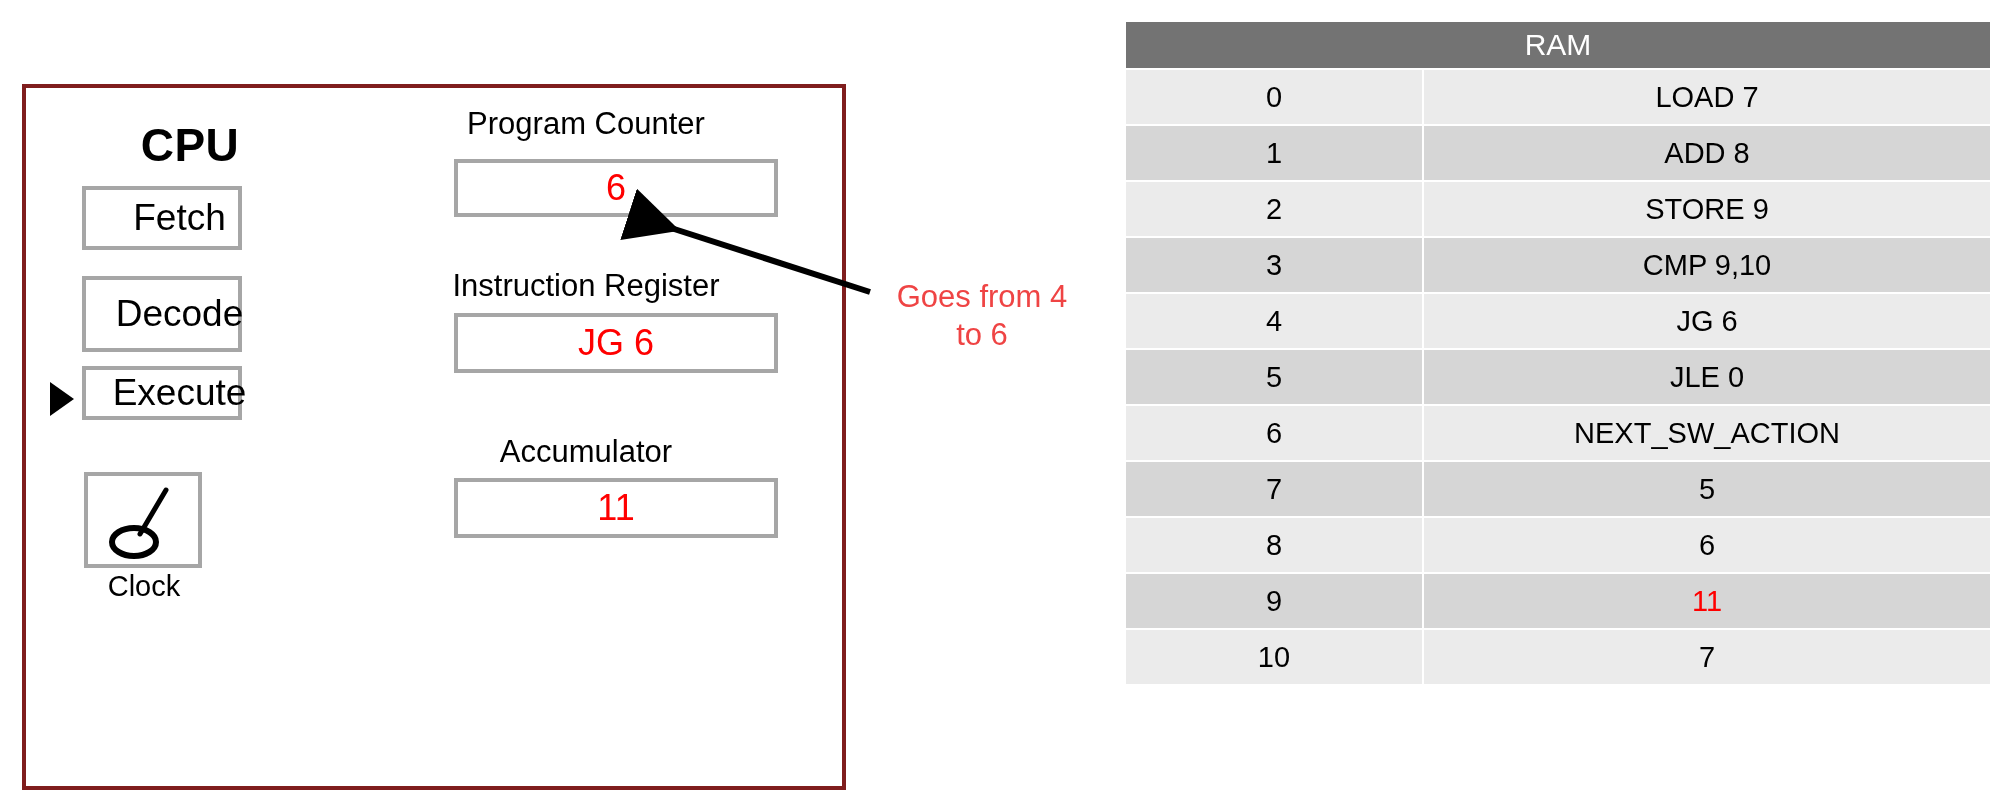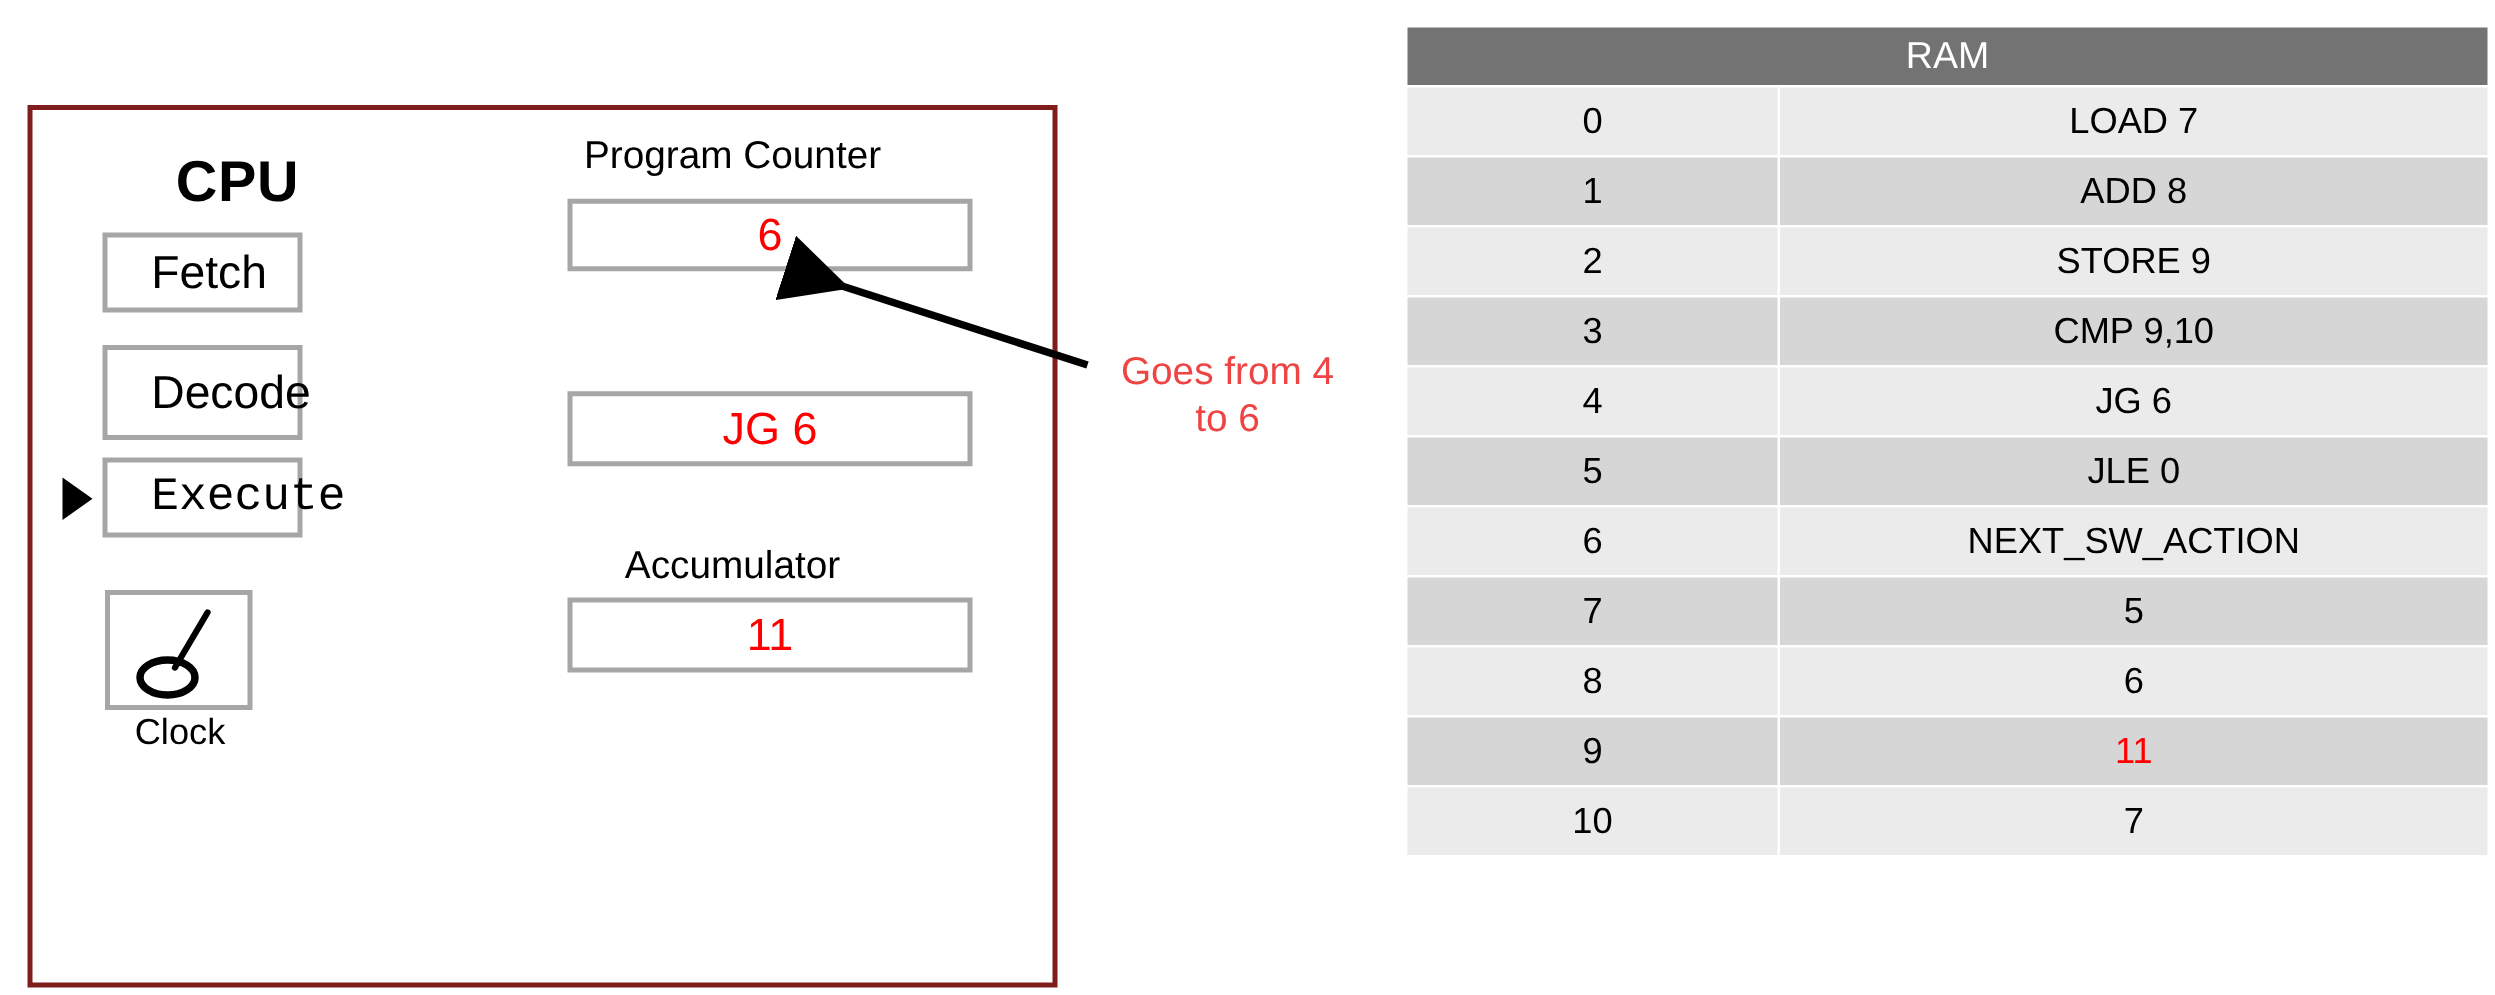--- a/index.html
+++ b/index.html
@@ -43,27 +43,28 @@
     letter-spacing: 0.5px;
   }
 
   .stage-box {
     position: absolute;
     border: 4px solid #a6a6a6;
     box-sizing: border-box;
     background: #ffffff;
     display: flex;
     align-items: center;
+    justify-content: center;
     font-size: 37px;
     color: #000000;
     padding-left: 35px;
   }
   #stage-fetch   { left: 56px;  top: 98px;  width: 160px; height: 64px; }
   #stage-decode  { left: 56px;  top: 188px; width: 160px; height: 76px; }
-  #stage-execute { left: 56px;  top: 278px; width: 160px; height: 64px; font-family: Liberation Mono, monospace; }
+  #stage-execute { left: 56px;  top: 278px; width: 160px; height: 54px; }
 
   
   #active-stage-pointer {
     position: absolute;
     left: 24px;
     top: 294px;
     width: 0;
     height: 0;
     border-top: 17px solid transparent;
     border-bottom: 17px solid transparent;
@@ -205,20 +206,21 @@
         <ellipse cx="46" cy="66" rx="22" ry="14" fill="none" stroke="#000000" stroke-width="6"></ellipse>
       </svg>
     </div>
     <div id="clock-label">Clock</div>
 
     <div class="reg-label" id="pc-label">Program Counter</div>
     <div class="reg-box" id="pc-box">
       <span>6</span>
     </div>
 
+    <div class="reg-label" id="ir-label">Instruction Register</div>
     <div class="reg-box" id="ir-box">
       <span>JG 6</span>
     </div>
 
     <div class="reg-label" id="acc-label">Accumulator</div>
     <div class="reg-box" id="acc-box">
       <span>11</span>
     </div>
   </div>
 

